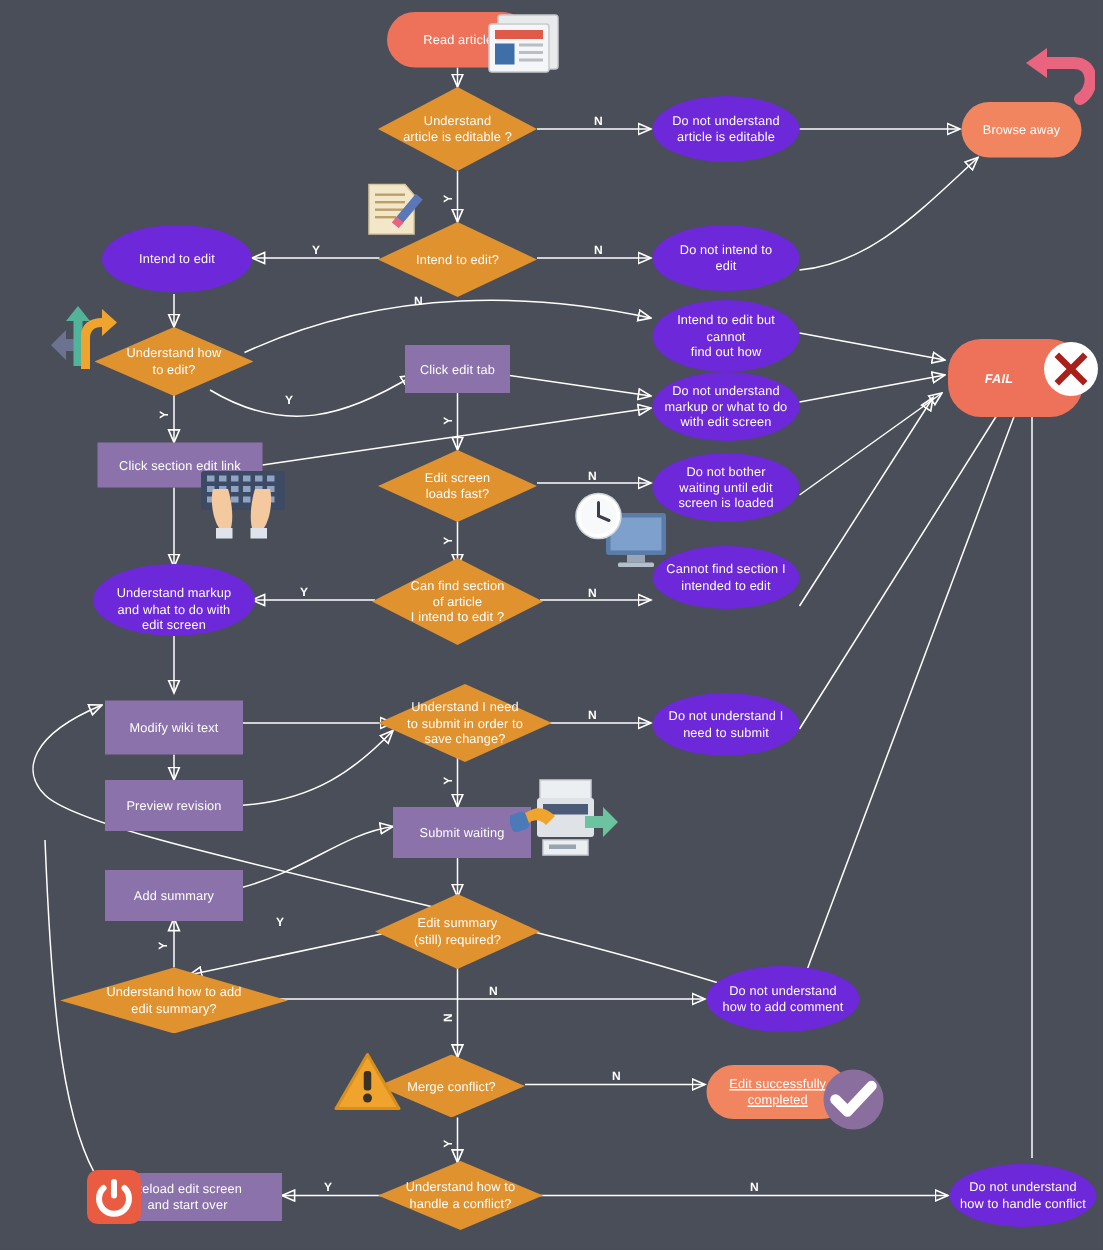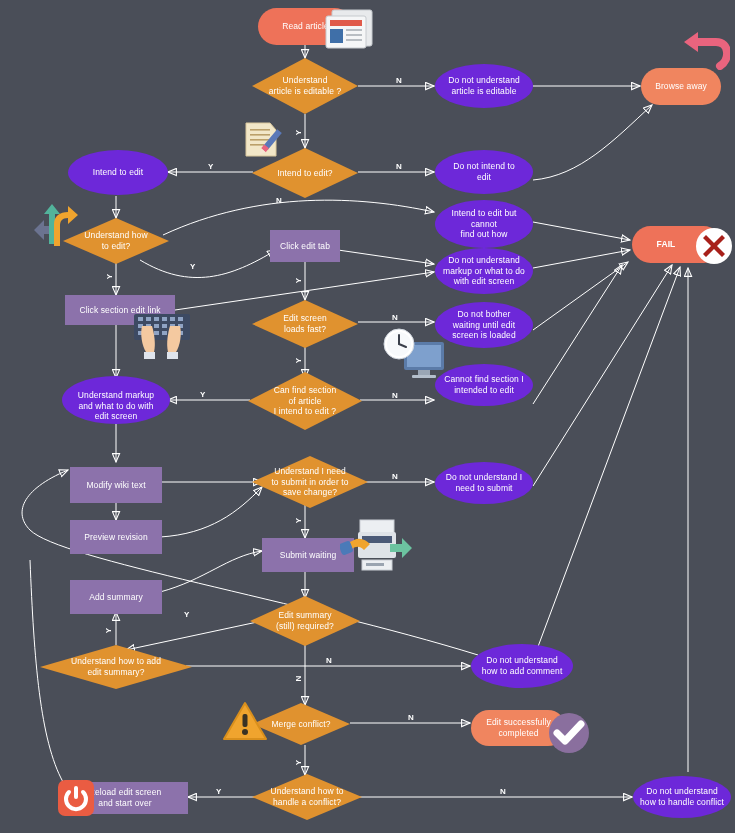--- a/index.html
+++ b/index.html
@@ -332,21 +332,21 @@
   <div class="node n-proc" style="left:65px;top:295px;width:110px;height:30px;">
     <span>Click section edit link</span>
   </div>
 
   <div class="node n-pink" style="left:435px;top:248px;width:98px;height:46px;">
     <span style="white-space:pre-line;">Do not understand
 markup or what to do
 with edit screen</span>
   </div>
 
-  <div class="node n-term" style="left:632px;top:226px;width:90px;height:37px;">
+  <div class="node n-term" style="left:632px;top:226px;width:90px;height:52px;font-style:italic;">
     <span style="margin-right:22px;font-weight:bold;">FAIL</span>
   </div>
 
   <div class="node n-dia" style="left:252px;top:300px;width:106px;height:48px;">
     <div class="dshape"></div>
     <span style="white-space:pre-line;">Edit screen
 loads fast?</span>
   </div>
 
   <div class="node n-pink" style="left:435px;top:302px;width:98px;height:46px;">
@@ -417,21 +417,21 @@
     <span style="white-space:pre-line;">Do not understand
 how to add comment</span>
   </div>
 
   <div class="node n-dia" style="left:252px;top:703px;width:98px;height:42px;">
     <div class="dshape"></div>
     <span>Merge conflict?</span>
   </div>
 
   <div class="node n-term2" style="left:471px;top:710px;width:95px;height:36px;">
-    <span style="white-space:pre-line;">Edit successfully
+    <span style="white-space:pre-line;text-decoration:underline;">Edit successfully
 completed</span>
   </div>
 
   <div class="node n-proc" style="left:62px;top:782px;width:126px;height:32px;">
     <span style="white-space:pre-line;">Reload edit screen
 and start over</span>
   </div>
 
   <div class="node n-dia" style="left:252px;top:774px;width:110px;height:46px;">
     <div class="dshape"></div>

